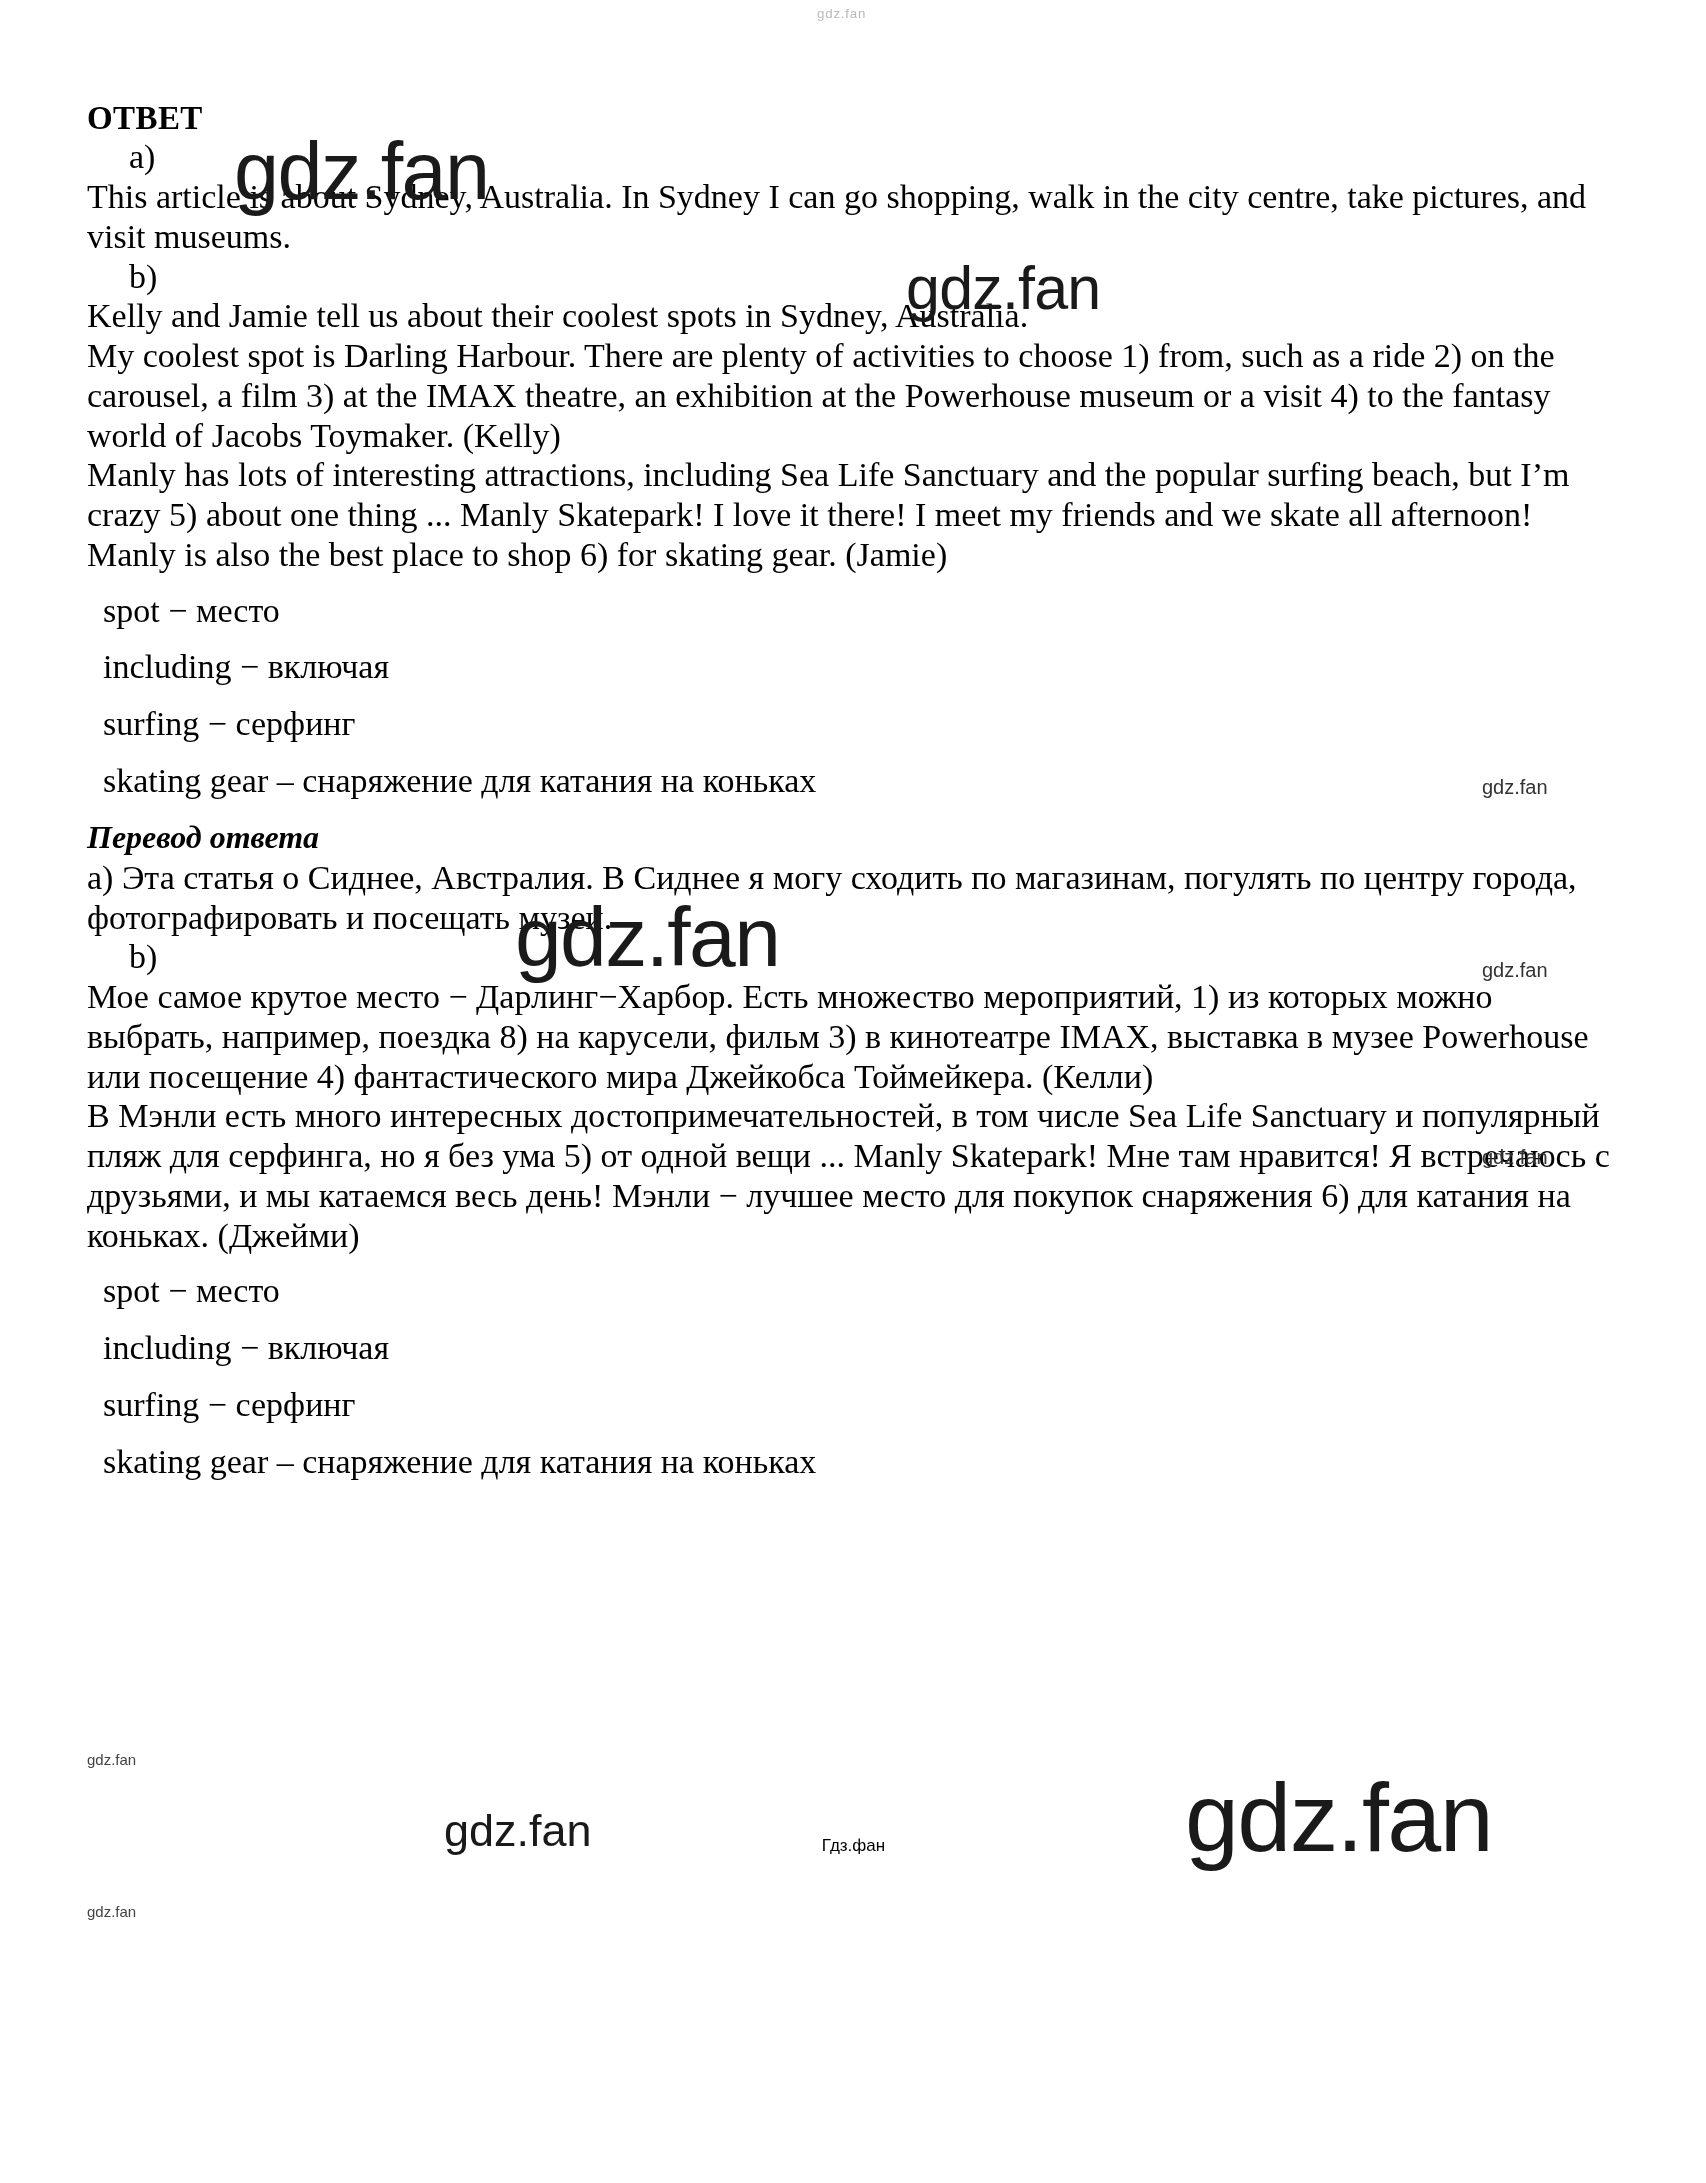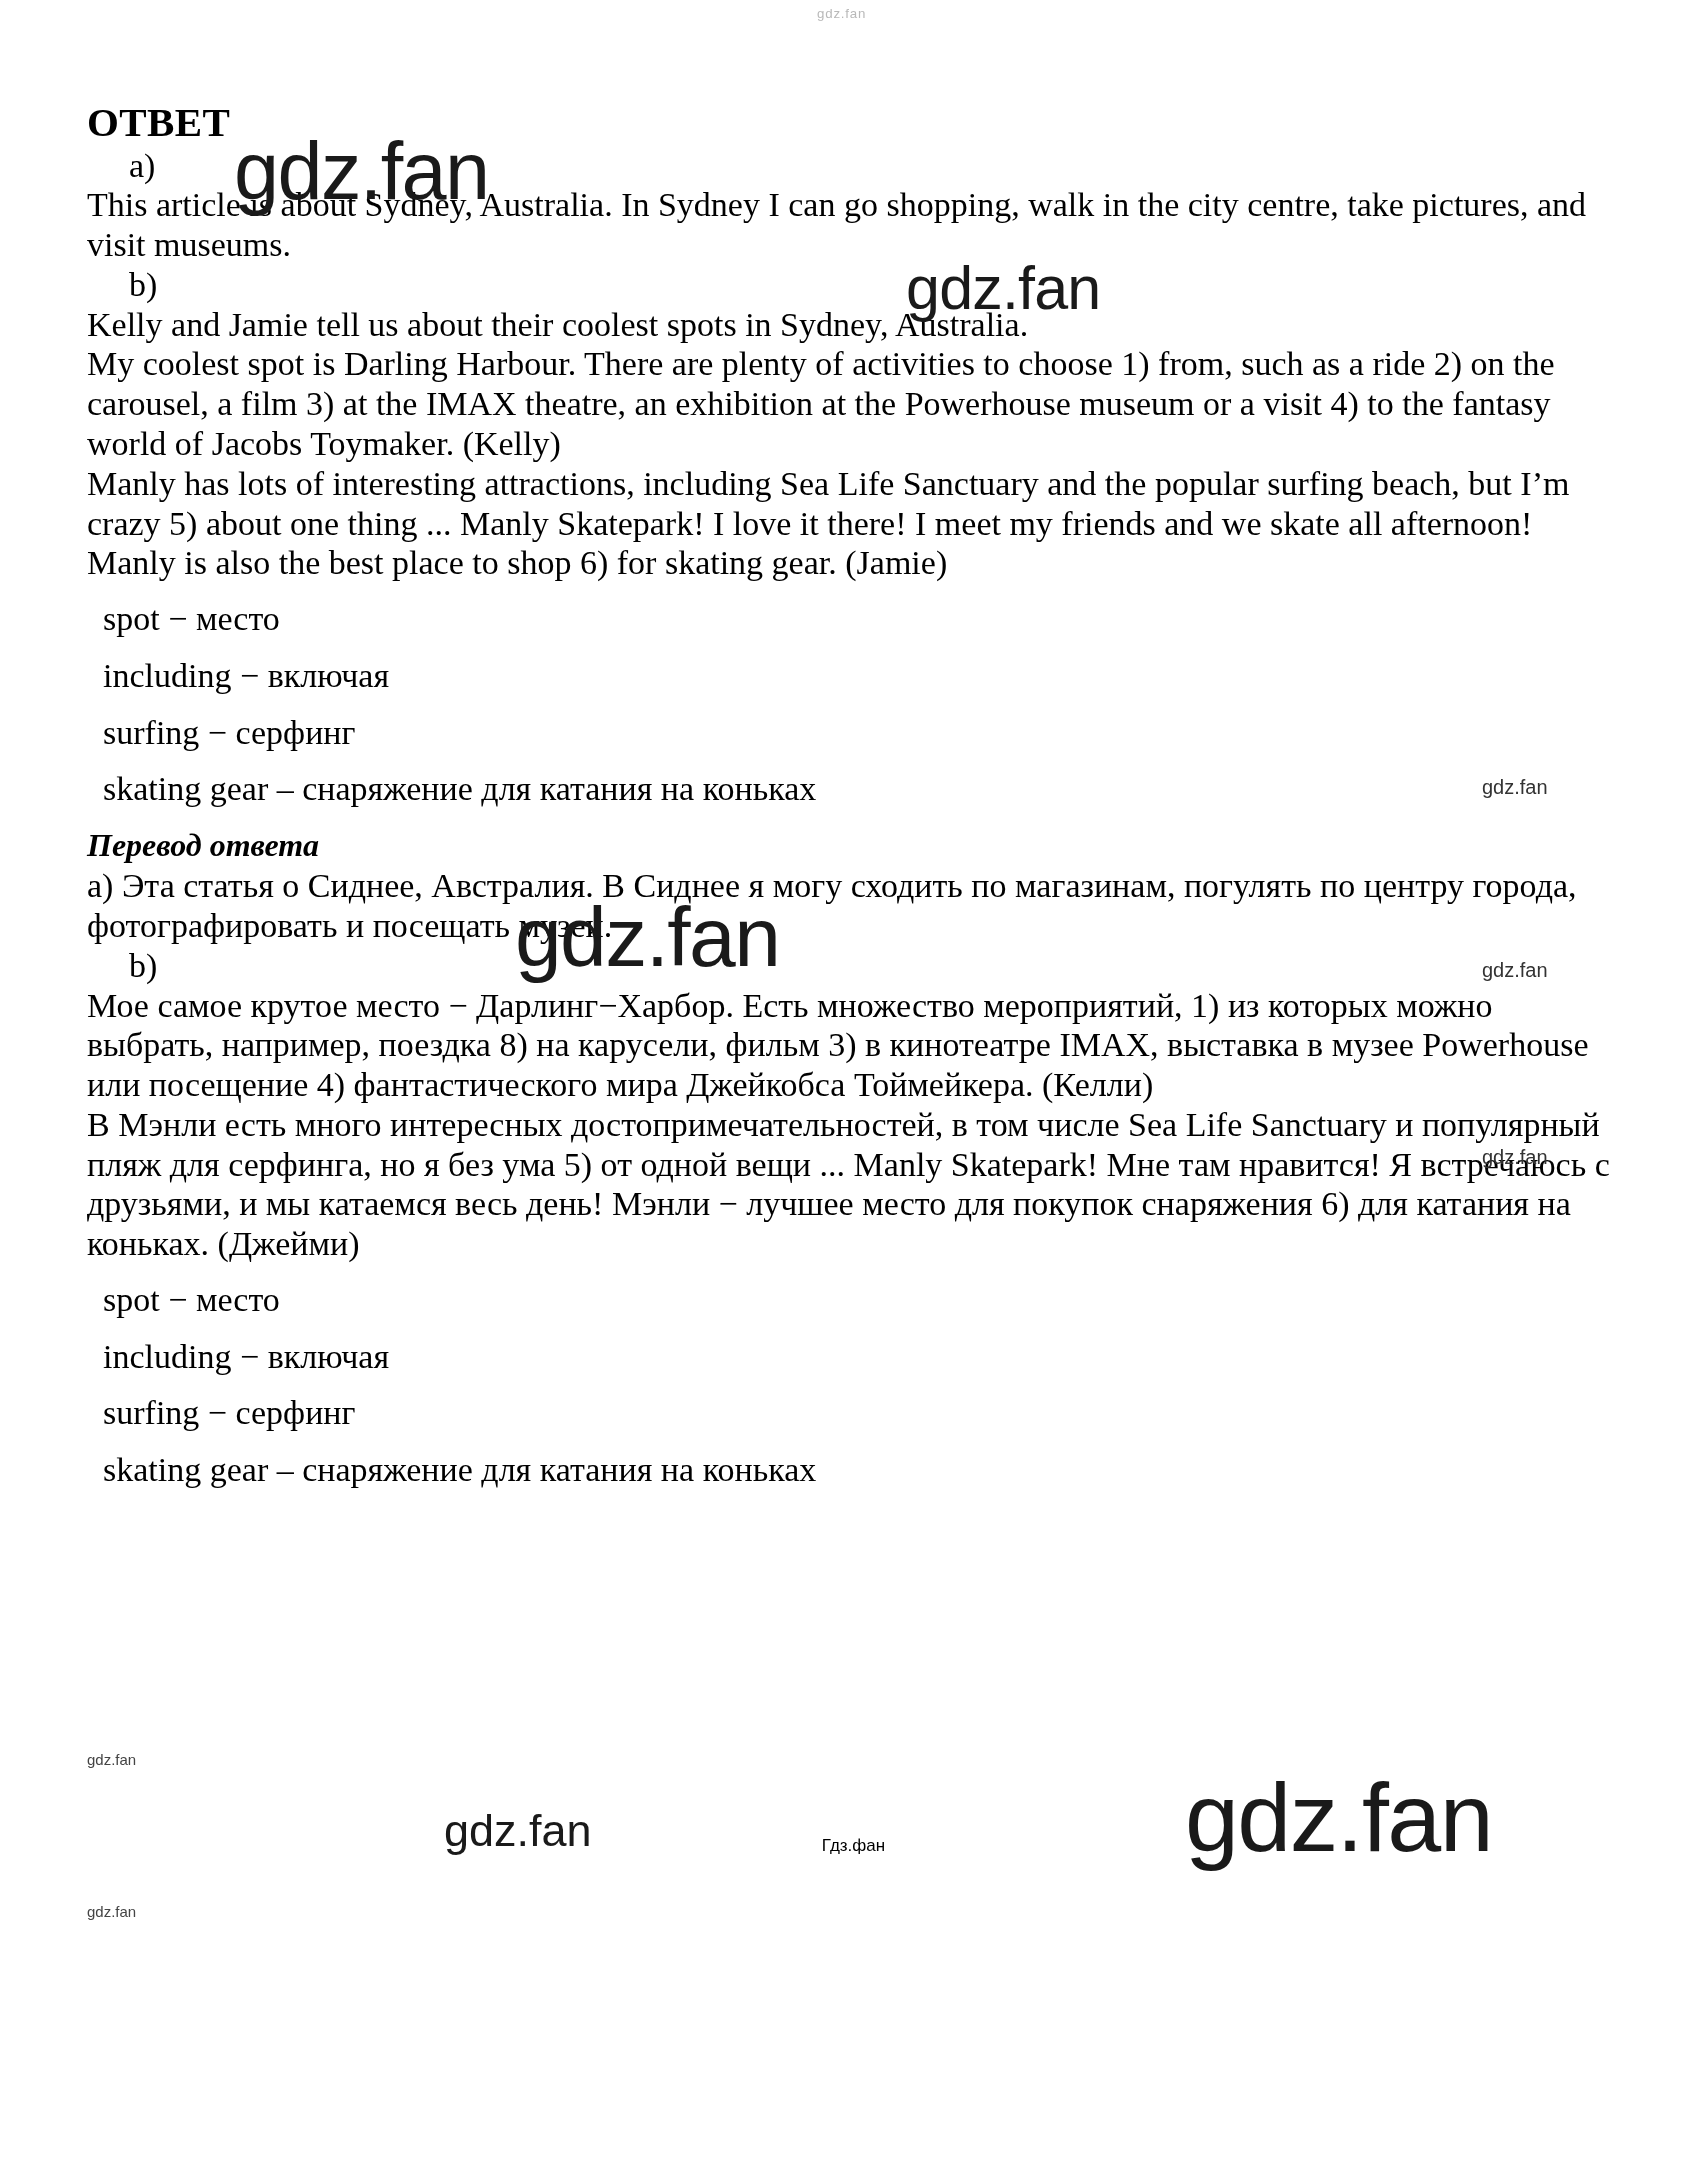--- a/index.html
+++ b/index.html
@@ -45,21 +45,21 @@
     left: 0;
     right: 0;
     bottom: 22px;
     text-align: center;
     font-family: "Liberation Sans", sans-serif;
     font-size: 17px;
     color: #000000;
   }
 
   h1.answer-heading {
-    font-size: 41px;
+    font-size: 33px;
     font-weight: bold;
     margin: 0 0 1.6px 0;
     letter-spacing: 0.4px;
     line-height: 1.05;
   }
 
   .para {
     font-size: 34px;
     line-height: 1.17;
     margin: 0;

